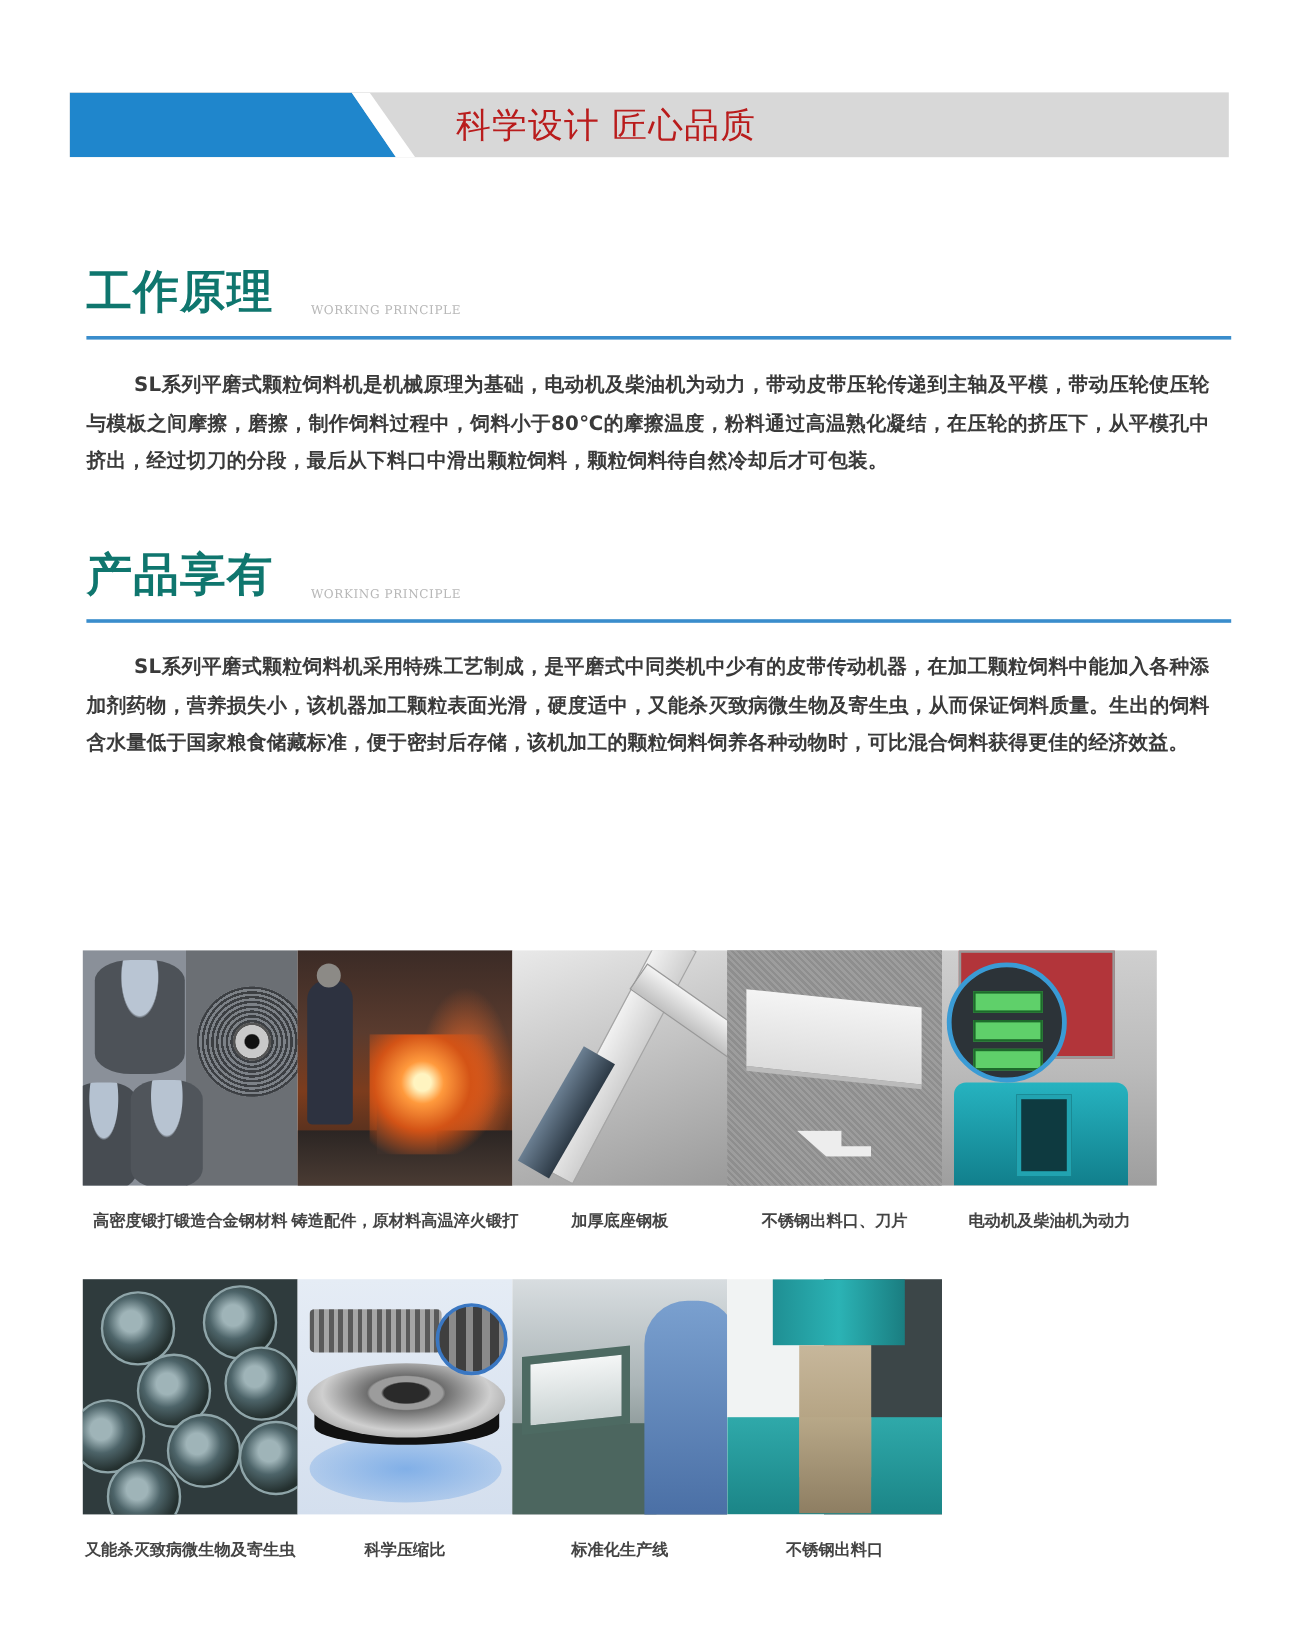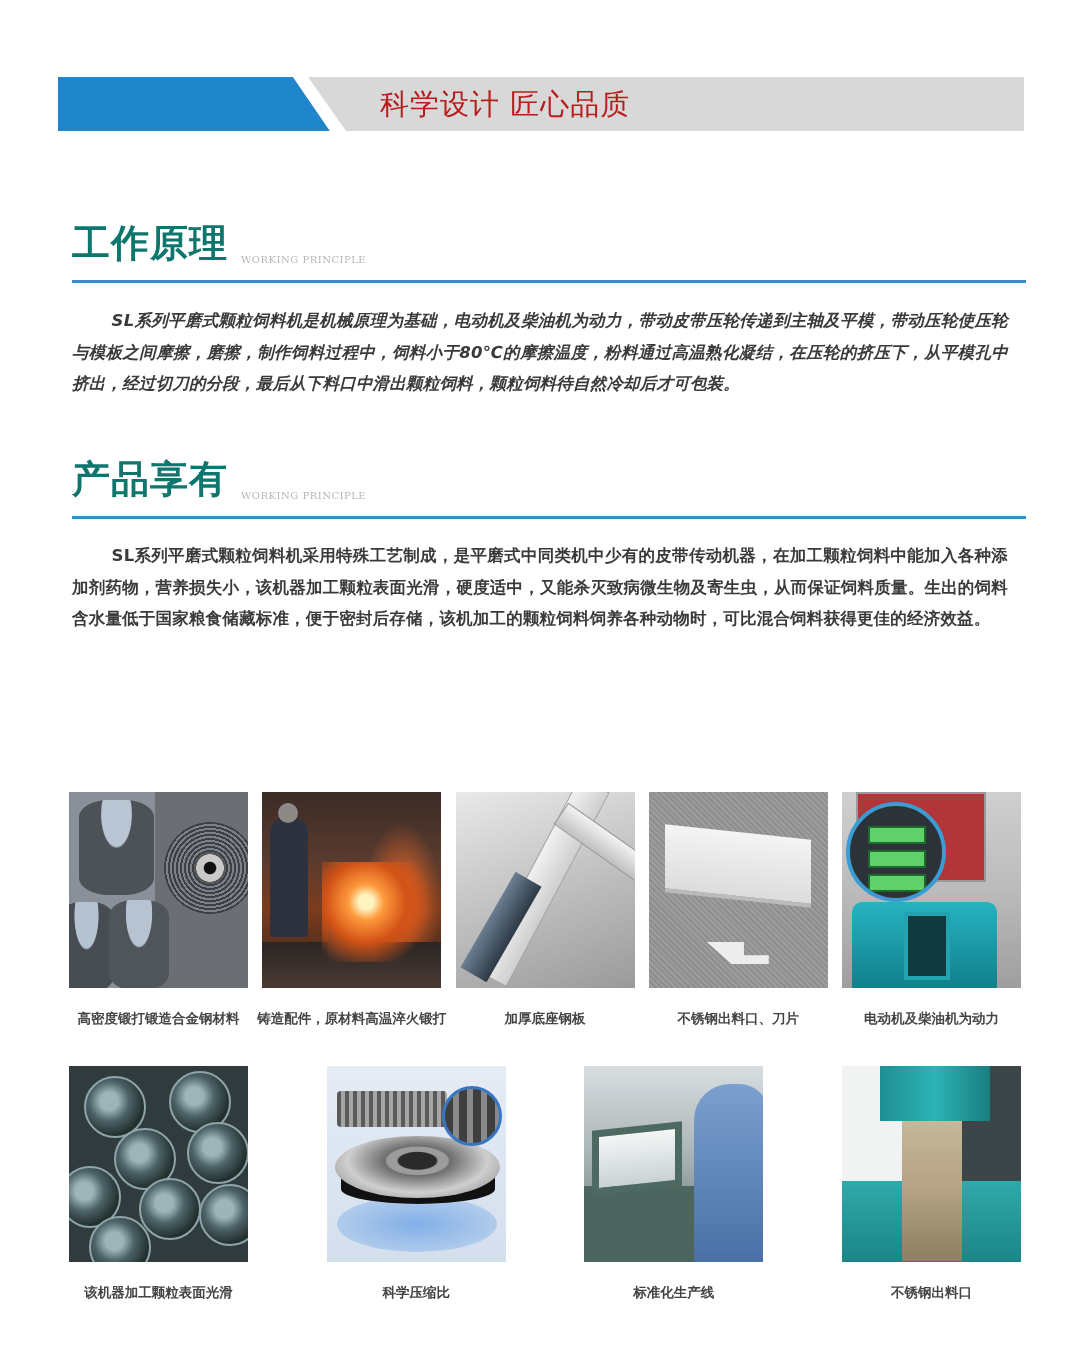--- a/index.html
+++ b/index.html
@@ -22,34 +22,34 @@
       font-family: "DejaVu Sans", sans-serif;
     }
 
     
     .section-head { position: absolute; left: 72px; width: 954px; }
     .section-head .title {
       display: inline-block; font-size: 38px; font-weight: bold; color: #0f766e;
       letter-spacing: 1px; vertical-align: bottom;
     }
     .section-head .subtitle {
-      display: inline-block; font-size: 10px; color: #b7b7b7; margin-left: 8px;
+      display: inline-block; font-size: 10px; color: #b7b7b7; margin-left: 26px;
       letter-spacing: 0.5px; vertical-align: bottom; padding-bottom: 4px;
       font-family: "DejaVu Serif", serif;
     }
     .section-head .rule { position: absolute; left: 0; bottom: -14px; width: 954px; height: 3px; background: #3a8dcc; }
 
     .para {
       position: absolute; left: 72px; width: 936px; font-size: 16.5px; line-height: 31.5px;
       color: #3a3a3a; text-align: justify; text-indent: 2.4em; font-weight: bold;
       letter-spacing: 0.2px;
     }
 
     
-    .gallery { position: absolute; left: 69px; width: 952px; display: flex; justify-content: space-between; }
+    .gallery { position: absolute; left: 69px; width: 952px; display: flex; justify-content: flex-start; }
     .card { width: 179px; display: flex; flex-direction: column; align-items: center; }
     .photo { width: 179px; height: 196px; position: relative; overflow: hidden; }
     .caption {
       margin-top: 20px; font-size: 13.5px; line-height: 21px; color: #444; text-align: center;
       font-weight: bold; width: 190px;
     }
 
     
     .p1 { background: linear-gradient(90deg, #8a9099 0 48%, #6b6f74 48% 100%); }
     .p1 .d1 { position:absolute; left:10px; top:8px; width:75px; height:95px; border-radius:40%/18%; background: radial-gradient(ellipse at 50% 15%, #b9c5d3 0 28%, #4d5258 30% 100%); }
@@ -119,21 +119,21 @@
   <div class="banner-blue"></div>
   <div class="banner-sep"></div>
   <div class="banner-title">科学设计 匠心品质</div>
 </div>
 
 <div class="section-head" style="top:218px;">
   <span class="title">工作原理</span>
   <span class="subtitle">WORKING PRINCIPLE</span>
   <div class="rule"></div>
 </div>
-<p class="para" style="top:305px;font-style:italic;">SL系列平磨式颗粒饲料机是机械原理为基础，电动机及柴油机为动力，带动皮带压轮传递到主轴及平模，带动压轮使压轮与模板之间摩擦，磨擦，制作饲料过程中，饲料小于80℃的摩擦温度，粉料通过高温熟化凝结，在压轮的挤压下，从平模孔中挤出，经过切刀的分段，最后从下料口中滑出颗粒饲料，颗粒饲料待自然冷却后才可包装。</p>
+<p class="para" style="top:305px;">SL系列平磨式颗粒饲料机是机械原理为基础，电动机及柴油机为动力，带动皮带压轮传递到主轴及平模，带动压轮使压轮与模板之间摩擦，磨擦，制作饲料过程中，饲料小于80℃的摩擦温度，粉料通过高温熟化凝结，在压轮的挤压下，从平模孔中挤出，经过切刀的分段，最后从下料口中滑出颗粒饲料，颗粒饲料待自然冷却后才可包装。</p>
 
 <div class="section-head" style="top:454px;">
   <span class="title">产品享有</span>
   <span class="subtitle">WORKING PRINCIPLE</span>
   <div class="rule"></div>
 </div>
 <p class="para" style="top:540px;">SL系列平磨式颗粒饲料机采用特殊工艺制成，是平磨式中同类机中少有的皮带传动机器，在加工颗粒饲料中能加入各种添加剂药物，营养损失小，该机器加工颗粒表面光滑，硬度适中，又能杀灭致病微生物及寄生虫，从而保证饲料质量。生出的饲料含水量低于国家粮食储藏标准，便于密封后存储，该机加工的颗粒饲料饲养各种动物时，可比混合饲料获得更佳的经济效益。</p>
 
 <div class="gallery" style="top:792px;">
   <div class="card">
@@ -189,21 +189,21 @@
     <div class="photo p6">
       <div class="m" style="left:15px;top:10px"></div>
       <div class="m" style="left:100px;top:5px"></div>
       <div class="m" style="left:45px;top:62px"></div>
       <div class="m" style="left:118px;top:56px"></div>
       <div class="m" style="left:-10px;top:100px"></div>
       <div class="m" style="left:70px;top:112px"></div>
       <div class="m" style="left:130px;top:118px"></div>
       <div class="m" style="left:20px;top:150px"></div>
     </div>
-    <div class="caption">该机器加工颗粒表面光滑</div>
+    <div class="caption">又能杀灭致病微生物及寄生虫</div>
   </div>
   <div class="card">
     <div class="photo p7">
       <div class="top"></div>
         <div class="blueb"></div>
         <div class="dieb"></div>
         <div class="die"></div>
         <div class="zoomc"></div>
     </div>
     <div class="caption">科学压缩比</div>

